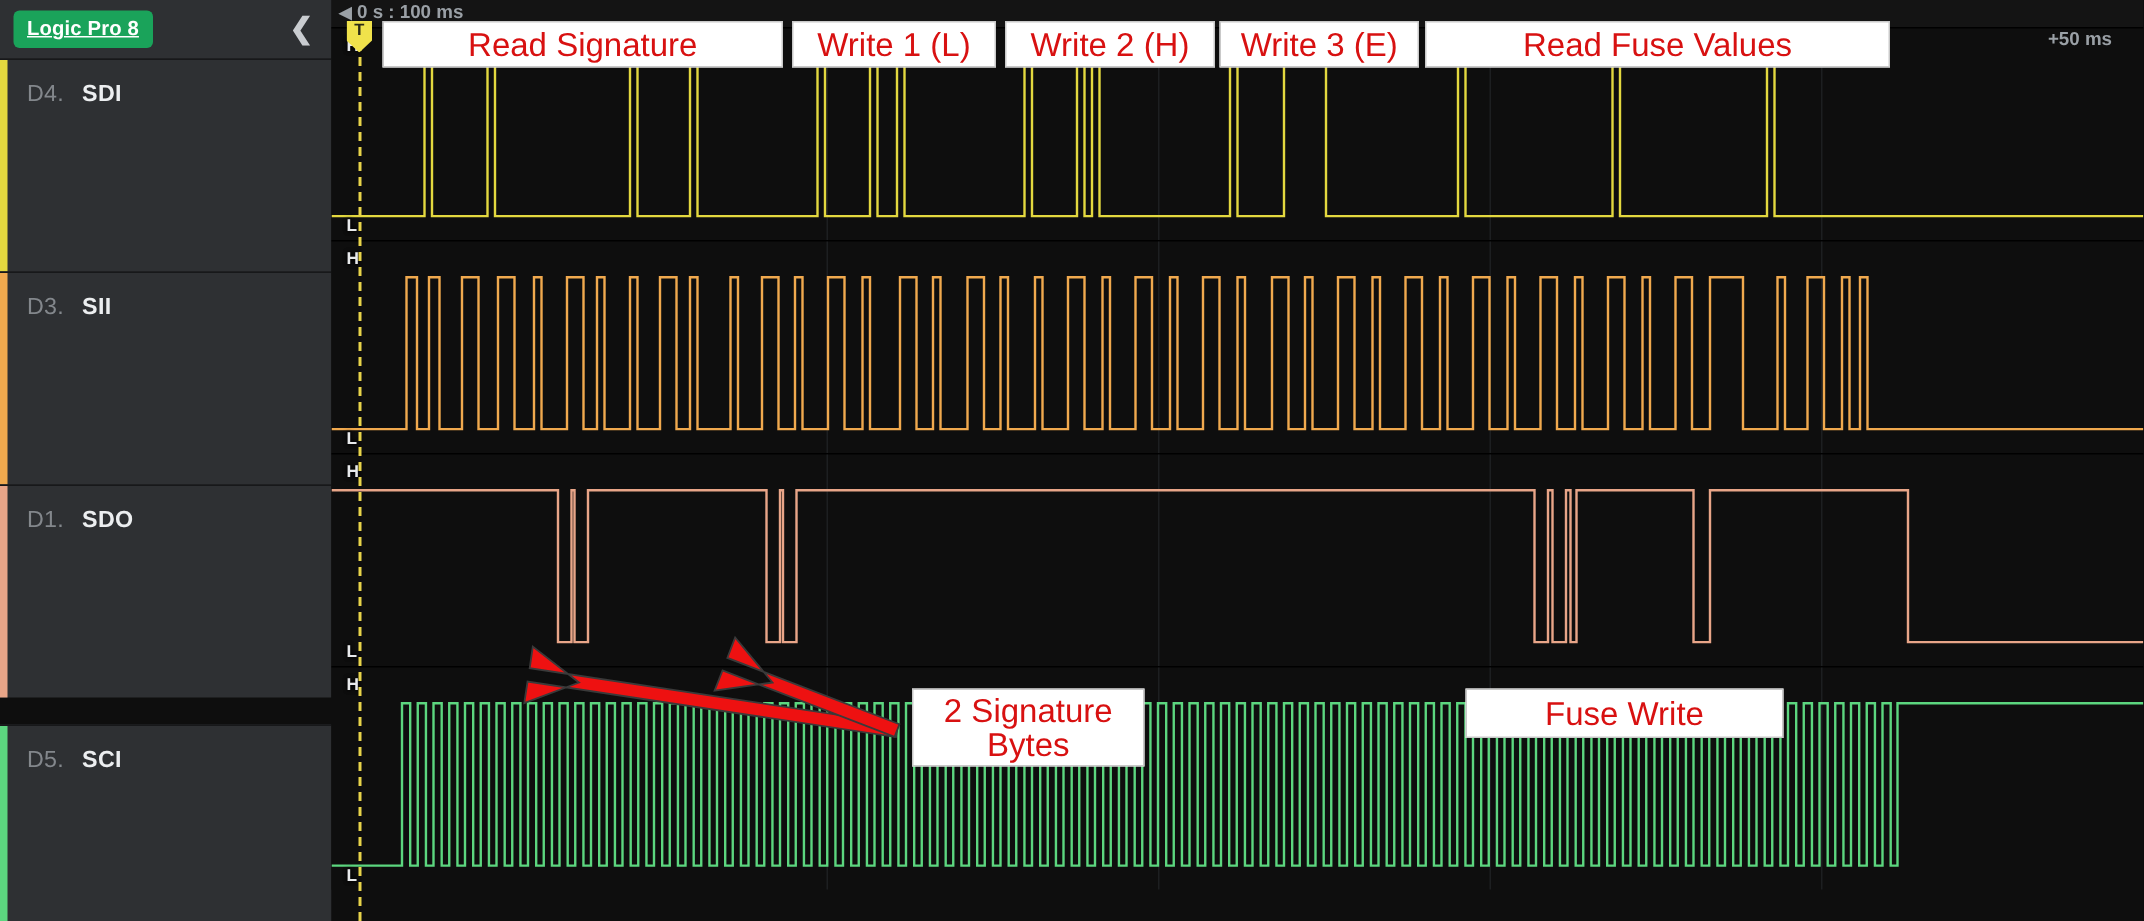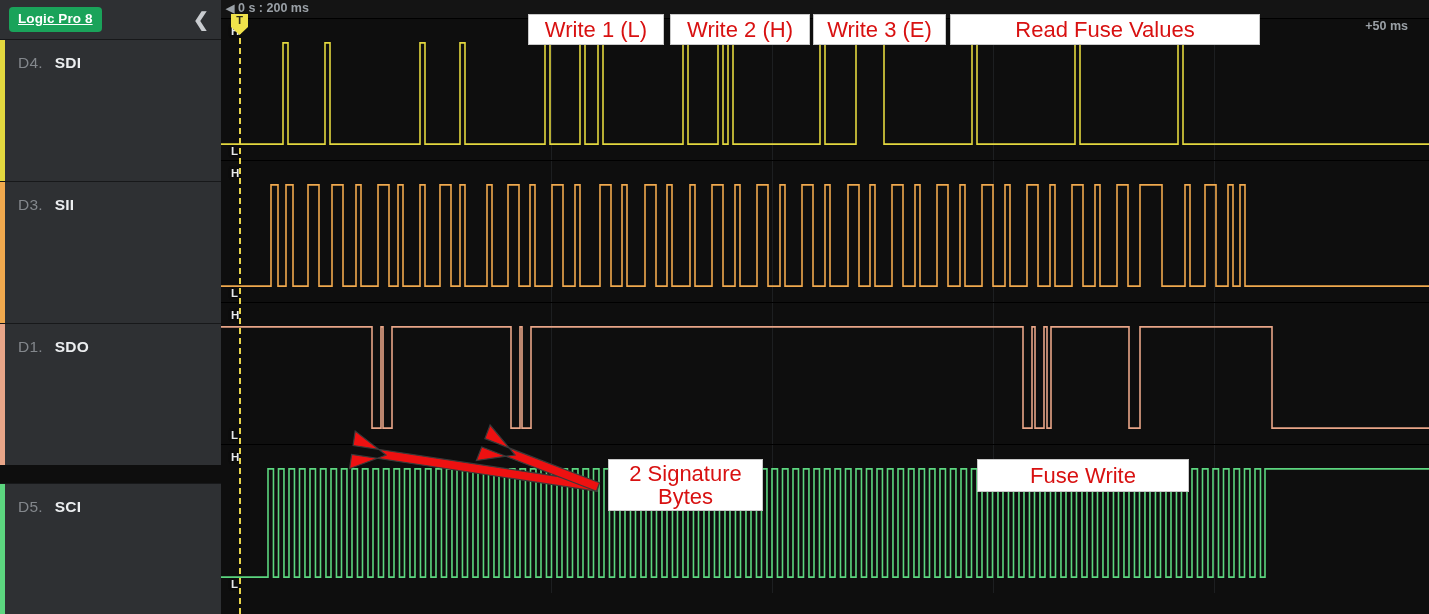--- a/index.html
+++ b/index.html
@@ -114,21 +114,21 @@
         <div class="chan-label"><span class="chan-id">D1.</span><span class="chan-name">SDO</span></div>
       </div>
       <div class="chan-head" style="top: 444px; height: 149px;">
         <div class="chan-accent" style="background: rgb(92, 214, 127);"></div>
         <div class="chan-label"><span class="chan-id">D5.</span><span class="chan-name">SCI</span></div>
       </div>
     </div>
 
   <div class="timeline">
     <div class="tl-caret">◀</div>
-    <div class="tl-left">0 s : 200 ms</div>
+    <div class="tl-left">0 s : 100 ms</div>
   </div>
   <div class="tl-right" style="position:absolute; right:21px; top:19px; font-size:12.5px; font-weight:700; color:#9aa0a6; z-index:13;">+50 ms</div>
 
   <div class="plot" id="plot">
       <div class="lane" style="top: 0px; height: 142px;">
         <div class="gridline" style="left: 330px;"></div>
         <div class="gridline" style="left: 551px;"></div>
         <div class="gridline" style="left: 772px;"></div>
         <div class="gridline" style="left: 993px;"></div>
         <svg viewBox="0 0 1208 142" preserveAspectRatio="none">
@@ -176,19 +176,20 @@
   <svg class="arrows" id="arrows" viewBox="0 0 1429 614">
       <g>
         <polygon points="386.0,455.0 355.2,431.1 353.1,445.5 598.7,482.6 597.3,491.4 351.7,454.4 349.5,468.7" fill="#ee1111" stroke="#3a3a3a" stroke-width="1.2"></polygon>
       </g>
       <g>
         <polygon points="515.0,455.0 490.1,425.0 484.9,438.6 599.6,482.8 596.4,491.2 481.7,447.0 476.4,460.5" fill="#ee1111" stroke="#3a3a3a" stroke-width="1.2"></polygon>
       </g>
     </svg>
 
 <div class="trigger-flag" style="left: 231px; top: 14px;">T</div>
+    <div class="callout top" style="left: 255px; width: 267px;">Read Signature</div>
     <div class="callout top" style="left: 528px; width: 136px;">Write 1 (L)</div>
     <div class="callout top" style="left: 670px; width: 140px;">Write 2 (H)</div>
     <div class="callout top" style="left: 813px; width: 133px;">Write 3 (E)</div>
     <div class="callout top" style="left: 950px; width: 310px;">Read Fuse Values</div>
     <div class="callout note" style="left: 608px; top: 459px; width: 155px; height: 52px;">2 Signature Bytes</div>
     <div class="callout note" style="left: 977px; top: 459px; width: 212px; height: 33px;">Fuse Write</div>
   </div>
 
 </body></html>

